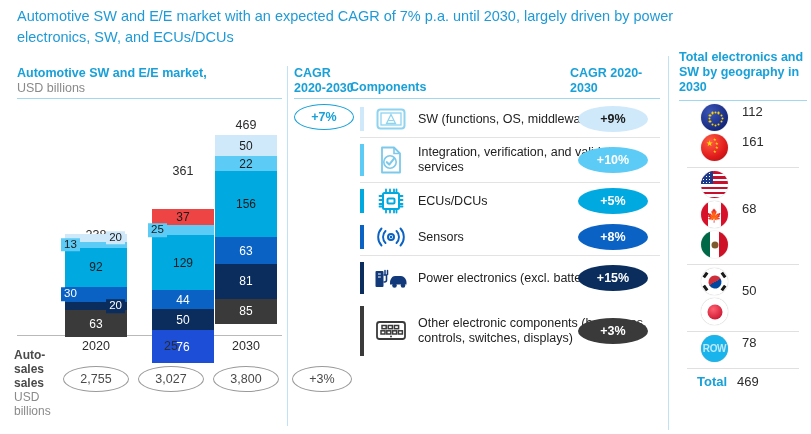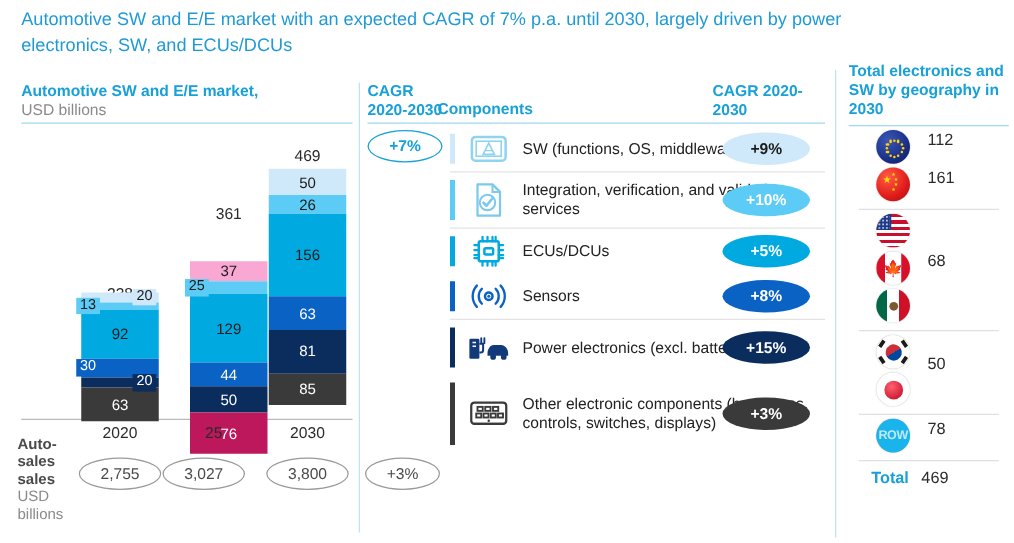--- a/index.html
+++ b/index.html
@@ -238,47 +238,47 @@
         <div class="seg" style="height: 8.52878px; background: rgb(10, 45, 94);">
           <div class="callout" style="background: rgb(10, 45, 94); color: rgb(255, 255, 255); top: 50%; transform: translateY(-50%); right: 2px;">20</div>
         </div>
         <div class="seg" style="height: 26.8657px; background: rgb(58, 58, 58);">
           <span style="color: rgb(255, 255, 255);">63</span>
         </div>
       </div>
       <div class="xtick" style="left: 48px;">2020</div>
       <div class="bar-group" style="left: 123px; height: 126px; margin-left: 12px;">
         <div class="bar-total" style="bottom: 156.945px;">361</div>
-        <div class="seg" style="height: 15.7783px; background: #f9a8d4;">
+        <div class="seg" style="height: 15.7783px; background: #ef4444;">
           <span style="color: rgb(27, 27, 27);">37</span>
         </div>
         <div class="seg" style="height: 10.661px; background: rgb(92, 203, 245);">
           <div class="callout" style="background: rgb(92, 203, 245); color: rgb(27, 27, 27); top: 50%; transform: translateY(-50%); left: -4px;">25</div>
         </div>
         <div class="seg" style="height: 55.0107px; background: rgb(0, 169, 224);">
           <span style="color: rgb(27, 27, 27);">129</span>
         </div>
         <div class="seg" style="height: 18.7633px; background: rgb(10, 98, 196);">
           <span style="color: rgb(255, 255, 255);">44</span>
         </div>
         <div class="seg" style="height: 21.322px; background: rgb(10, 45, 94);">
           <span style="color: rgb(255, 255, 255);">50</span>
         </div>
-        <div class="seg" style="height: 32.4094px; background: #be185d;">
+        <div class="seg" style="height: 32.4094px; background: #1d4ed8;">
           <span style="color: rgb(255, 255, 255);">76</span>
         </div>
       </div>
       <div class="xtick" style="left: 123px;">25</div>
       <div class="bar-group" style="left: 198px; height: 200px;">
         <div class="bar-total" style="bottom: 203px;">469</div>
         <div class="seg" style="height: 21.322px; background: rgb(207, 233, 250);">
           <span style="color: rgb(27, 27, 27);">50</span>
         </div>
         <div class="seg" style="height: 14.4989px; background: rgb(92, 203, 245);">
-          <span style="color: rgb(27, 27, 27);">26</span>
+          <span style="color: rgb(27, 27, 27);">22</span>
         </div>
         <div class="seg" style="height: 66.5245px; background: rgb(0, 169, 224);">
           <span style="color: rgb(27, 27, 27);">156</span>
         </div>
         <div class="seg" style="height: 26.8657px; background: rgb(10, 98, 196);">
           <span style="color: rgb(255, 255, 255);">63</span>
         </div>
         <div class="seg" style="height: 34.5416px; background: rgb(10, 45, 94);">
           <span style="color: rgb(255, 255, 255);">81</span>
         </div>
@@ -487,15 +487,15 @@
         </div>
       </div>
       <div class="geo-sep"></div>
       <div class="geo-total">
         <span class="t-lbl">Total</span>
                    <span class="t-val">469</span>
       </div>
     </div>
 
 <div class="sales-ellipse" style="left: 63px;">2,755</div>
-    <div class="sales-ellipse" style="left: 130px;">3,027</div>
+    <div class="sales-ellipse" style="left: 138px;">3,027</div>
     <div class="sales-ellipse" style="left: 213px;">3,800</div>
   </div>
 
 </body></html>

